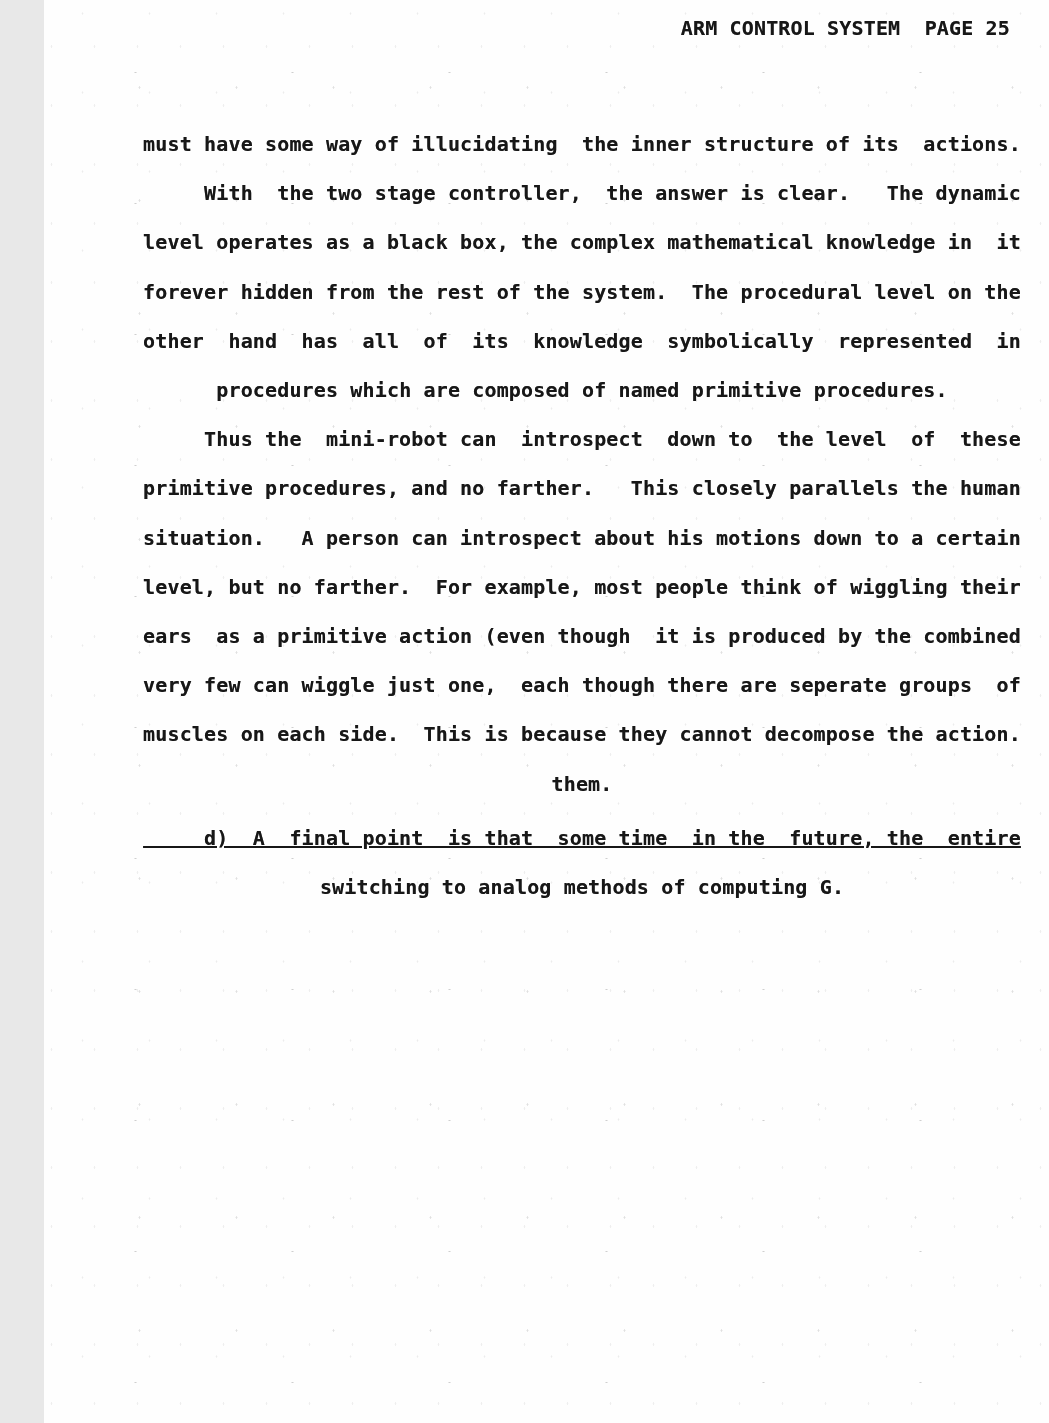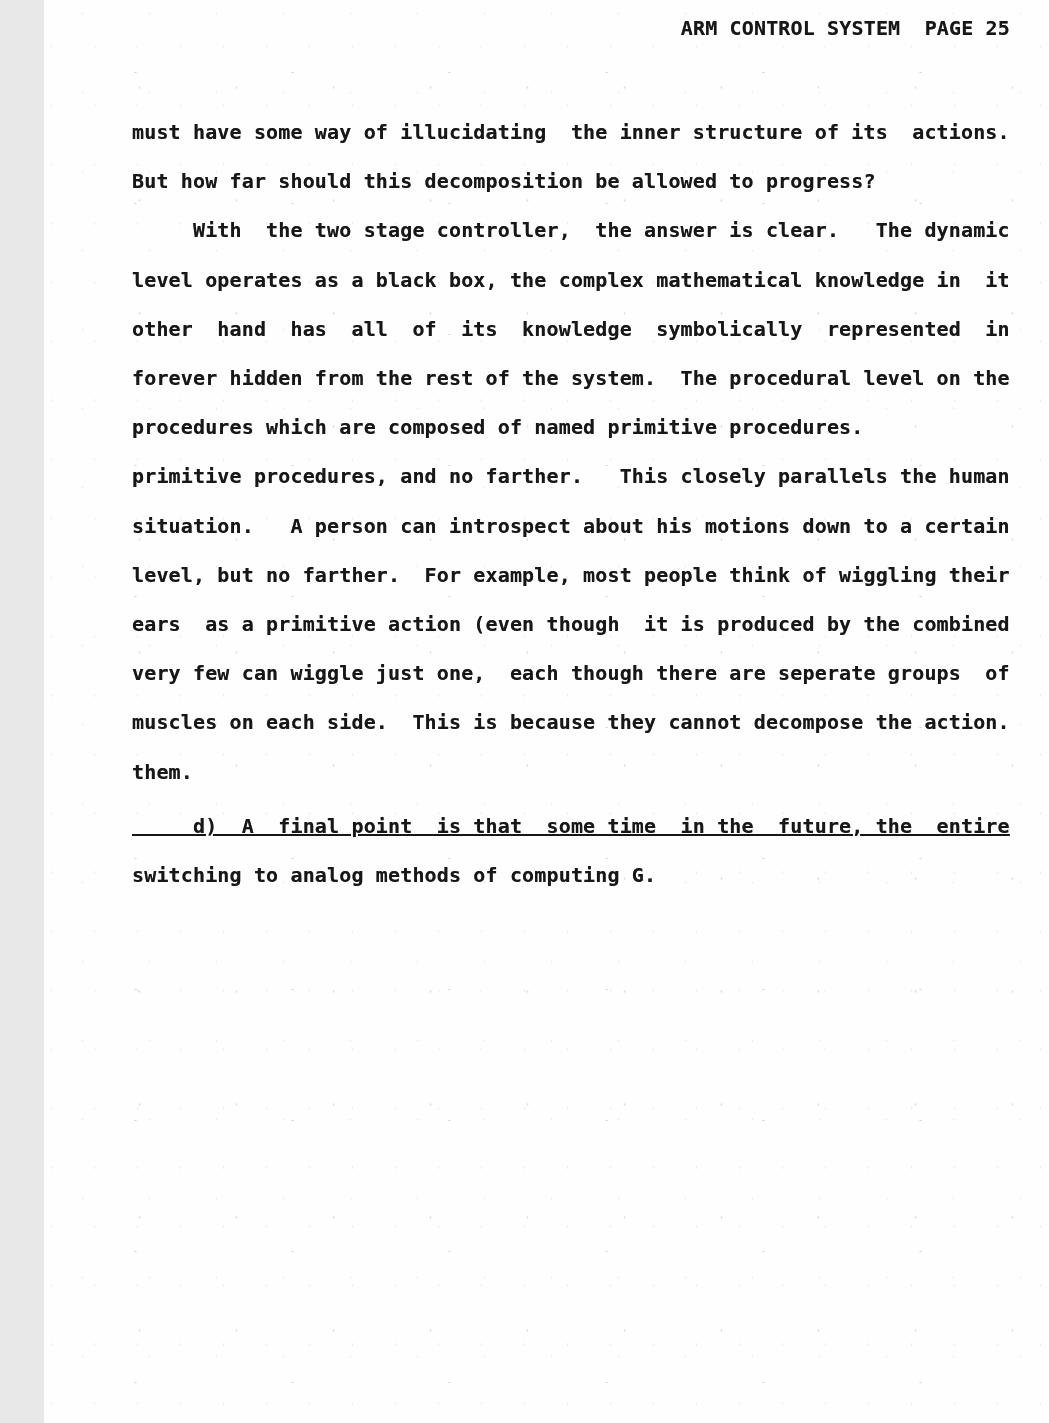--- a/index.html
+++ b/index.html
@@ -32,23 +32,24 @@
     width: 878px;
     text-align: right;
     font-size: 20px;
     font-weight: bold;
     letter-spacing: 0.15px;
     white-space: pre;
     text-shadow: 0 0 0.5px rgba(20,20,20,0.55);
   }
   .text-block {
     position: absolute;
-    top: 108px;
+    top: 120px;
     left: 88px;
     width: 900px;
+    text-align: center;
   }
   .text-line {
     font-size: 20px;
     font-weight: bold;
     letter-spacing: 0.15px;
     line-height: 49.2px;
     white-space: pre;
     text-shadow: 0 0 0.5px rgba(20,20,20,0.55);
   }
   .text-line.para-d {
@@ -58,26 +59,26 @@
 </style>
 </head>
 <body>
 
 <div class="page">
 
   <div class="header-line">ARM CONTROL SYSTEM  PAGE 25</div>
 
   <div class="text-block">
     <div class="text-line">must have some way of illucidating  the inner structure of its  actions.</div>
-    <div class="text-line">But how far should this decomposition be allowed to progress?</div>
     <div class="text-line">     With  the two stage controller,  the answer is clear.   The dynamic</div>
     <div class="text-line">level operates as a black box, the complex mathematical knowledge in  it</div>
+    <div class="text-line">forever hidden from the rest of the system.  The procedural level on the</div>
     <div class="text-line">other  hand  has  all  of  its  knowledge  symbolically  represented  in</div>
-    <div class="text-line">forever hidden from the rest of the system.  The procedural level on the</div>
     <div class="text-line">procedures which are composed of named primitive procedures.</div>
+    <div class="text-line">     Thus the  mini-robot can  introspect  down to  the level  of  these</div>
     <div class="text-line">primitive procedures, and no farther.   This closely parallels the human</div>
     <div class="text-line">situation.   A person can introspect about his motions down to a certain</div>
     <div class="text-line">level, but no farther.  For example, most people think of wiggling their</div>
     <div class="text-line">ears  as a primitive action (even though  it is produced by the combined</div>
     <div class="text-line">very few can wiggle just one,  each though there are seperate groups  of</div>
     <div class="text-line">muscles on each side.  This is because they cannot decompose the action.</div>
     <div class="text-line">them.</div>
     <div class="text-line para-d">     d)  A  final point  is that  some time  in the  future, the  entire</div>
     <div class="text-line">switching to analog methods of computing G.</div>
   </div>

